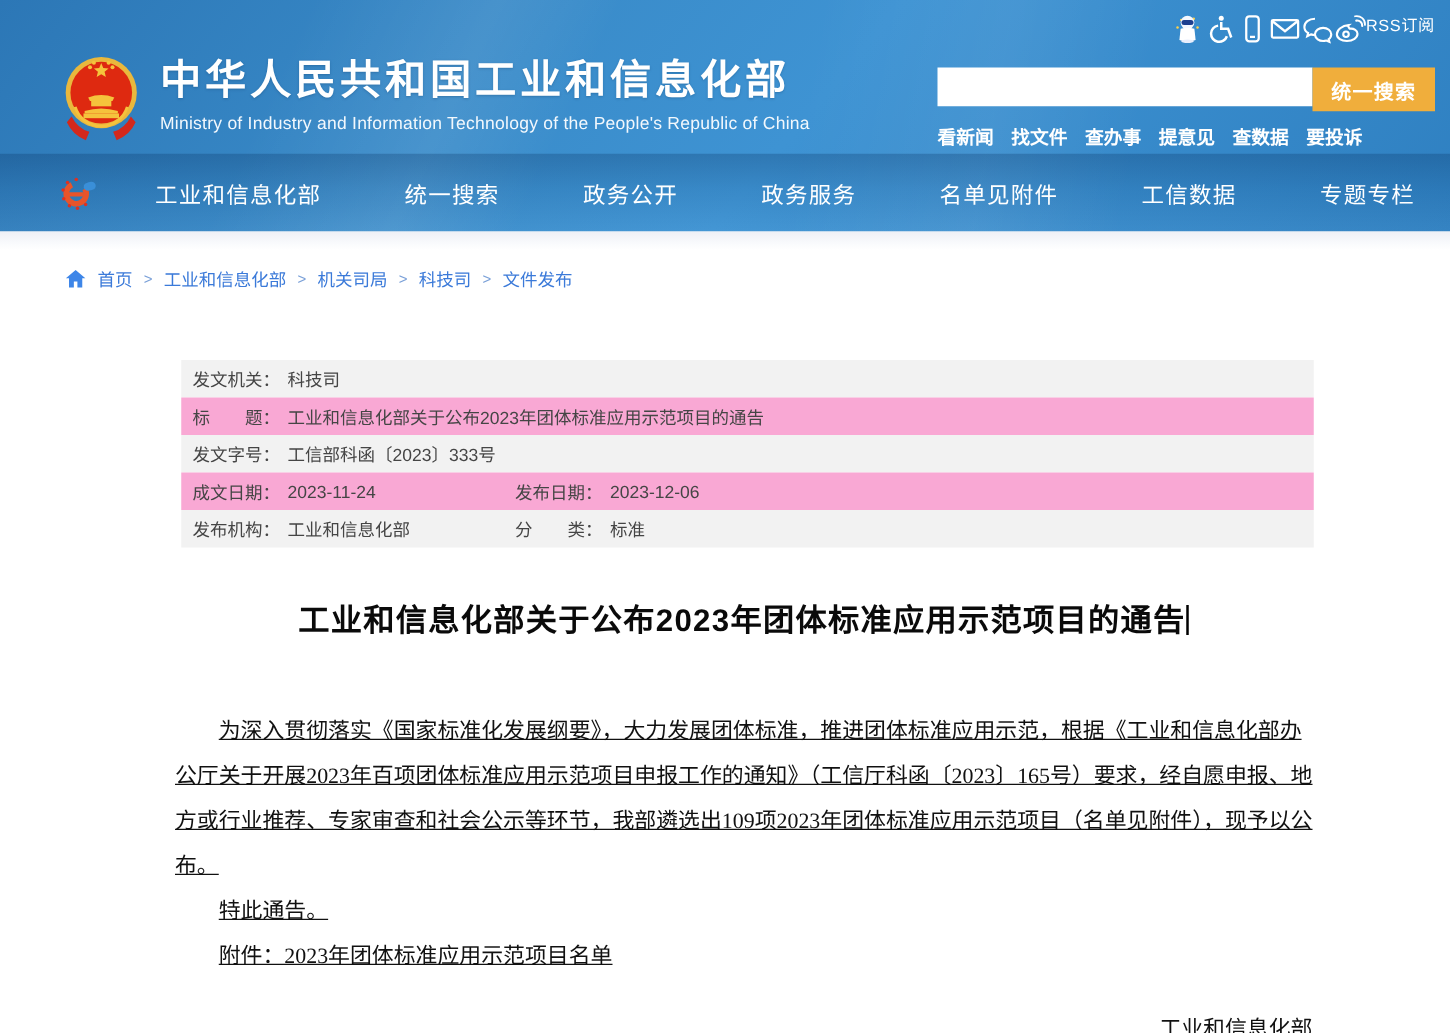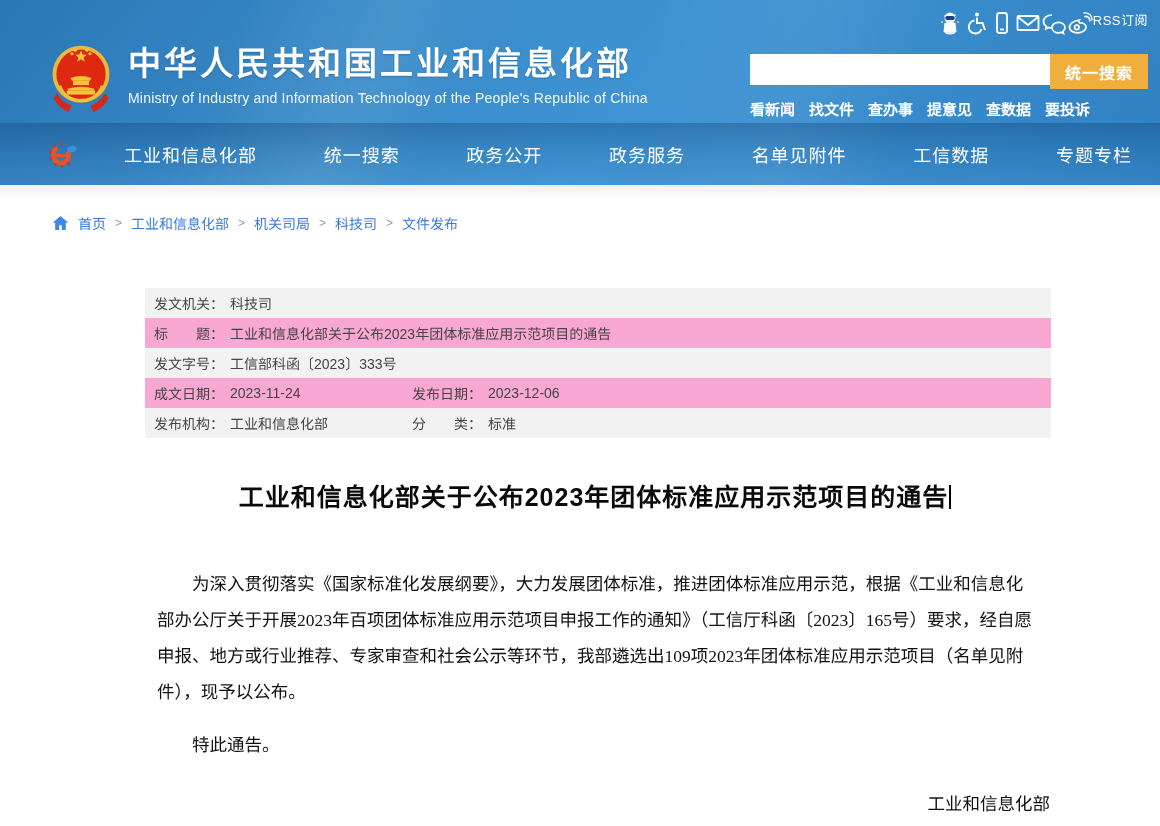--- a/index.html
+++ b/index.html
@@ -58,21 +58,21 @@
   .mcell { display:flex; align-items:center; }
   .mcell.first { width:258px; flex:0 0 auto; }
   .mlabel { white-space:pre; }
   .mvalue { margin-left:6px; }
   .doc-title {
     margin-top:42px; text-align:center; font-size:25px; font-weight:bold; color:#0a0a0a;
     letter-spacing:1px; line-height:34px;
   }
   .cursor-bar { display:inline-block; width:2px; height:24px; background:#000; vertical-align:-3px; margin-left:1px; }
   .doc-body { margin-top:52px; font-family:"Liberation Serif", serif; font-size:17.5px; line-height:36px; color:#111; }
-  .doc-body p { margin:17px; }
+  .doc-body p { margin:0;text-decoration:underline; }
   .indent { text-indent:2em; }
   .attachment { margin-top:8px; text-indent:2em; cursor:pointer; }
   .signature { margin-top:26px; text-align:right; line-height:30px; }
   .sig-line { display:block; }
 </style>
 </head>
 <body>
 
 <div class="header">
 
@@ -248,19 +248,20 @@
         <span class="mvalue">标准</span>
       </div>
     </div>
   </div>
 
   <h1 class="doc-title"><span>工业和信息化部关于公布2023年团体标准应用示范项目的通告</span><span class="cursor-bar"></span></h1>
 
   <div class="doc-body">
     <p class="indent">为深入贯彻落实《国家标准化发展纲要》，大力发展团体标准，推进团体标准应用示范，根据《工业和信息化部办公厅关于开展2023年百项团体标准应用示范项目申报工作的通知》（工信厅科函〔2023〕165号）要求，经自愿申报、地方或行业推荐、专家审查和社会公示等环节，我部遴选出109项2023年团体标准应用示范项目（名单见附件），现予以公布。</p>
     <p class="indent">特此通告。</p>
+    <p class="attachment">附件：2023年团体标准应用示范项目名单</p>
     <div class="signature">
       <span class="sig-line">工业和信息化部</span>
 
     </div>
   </div>
 
 </div>
 
 </body></html>

